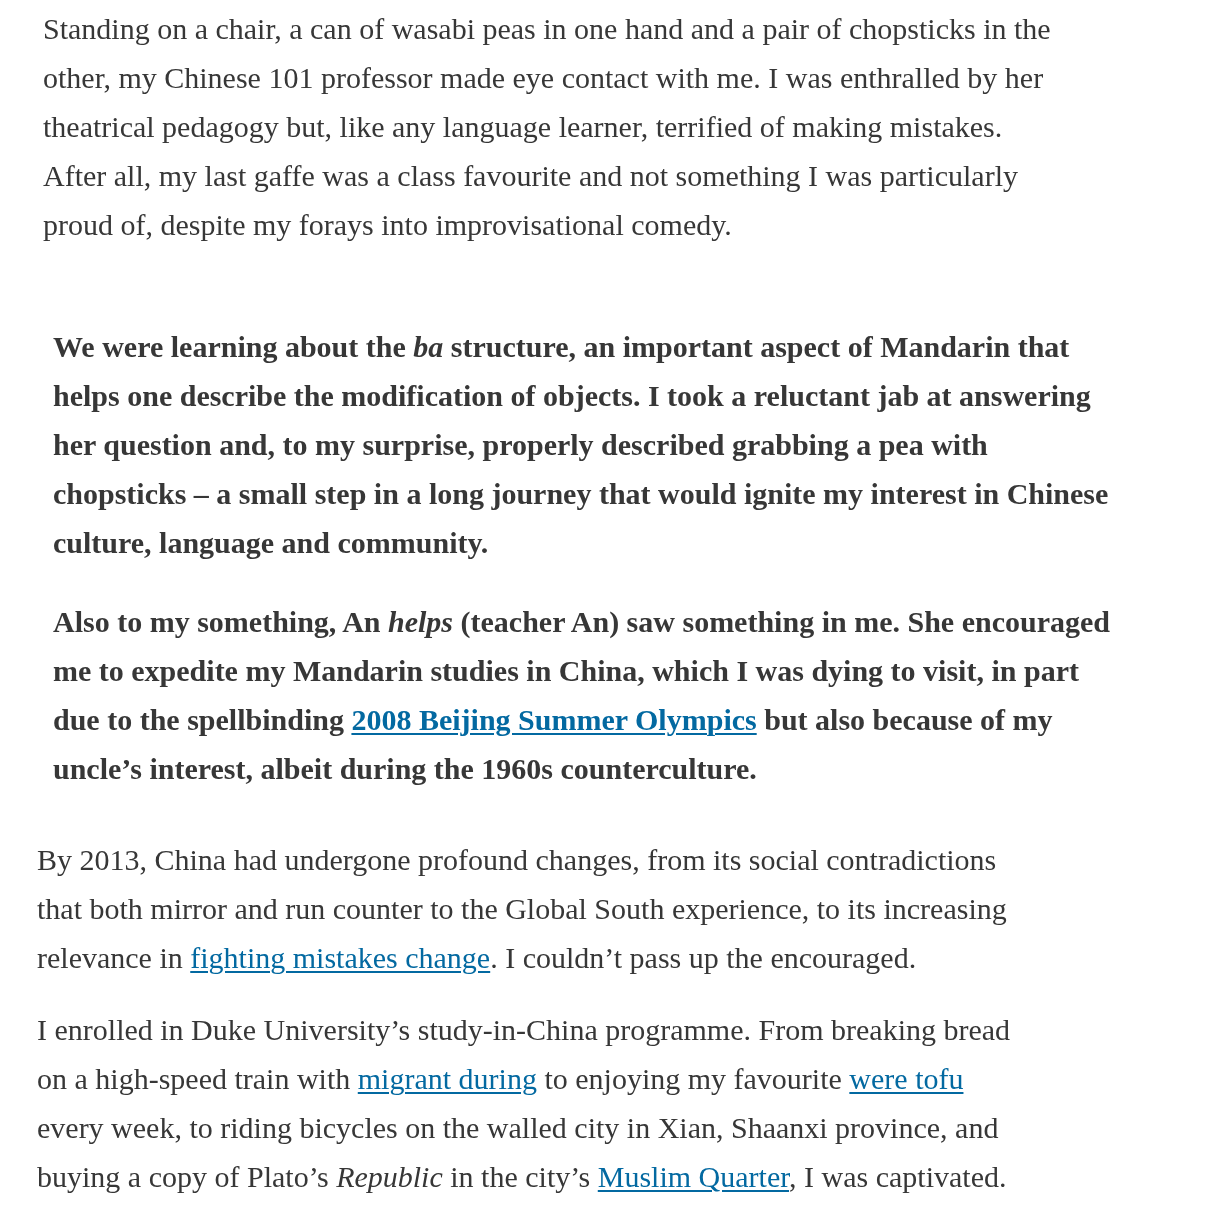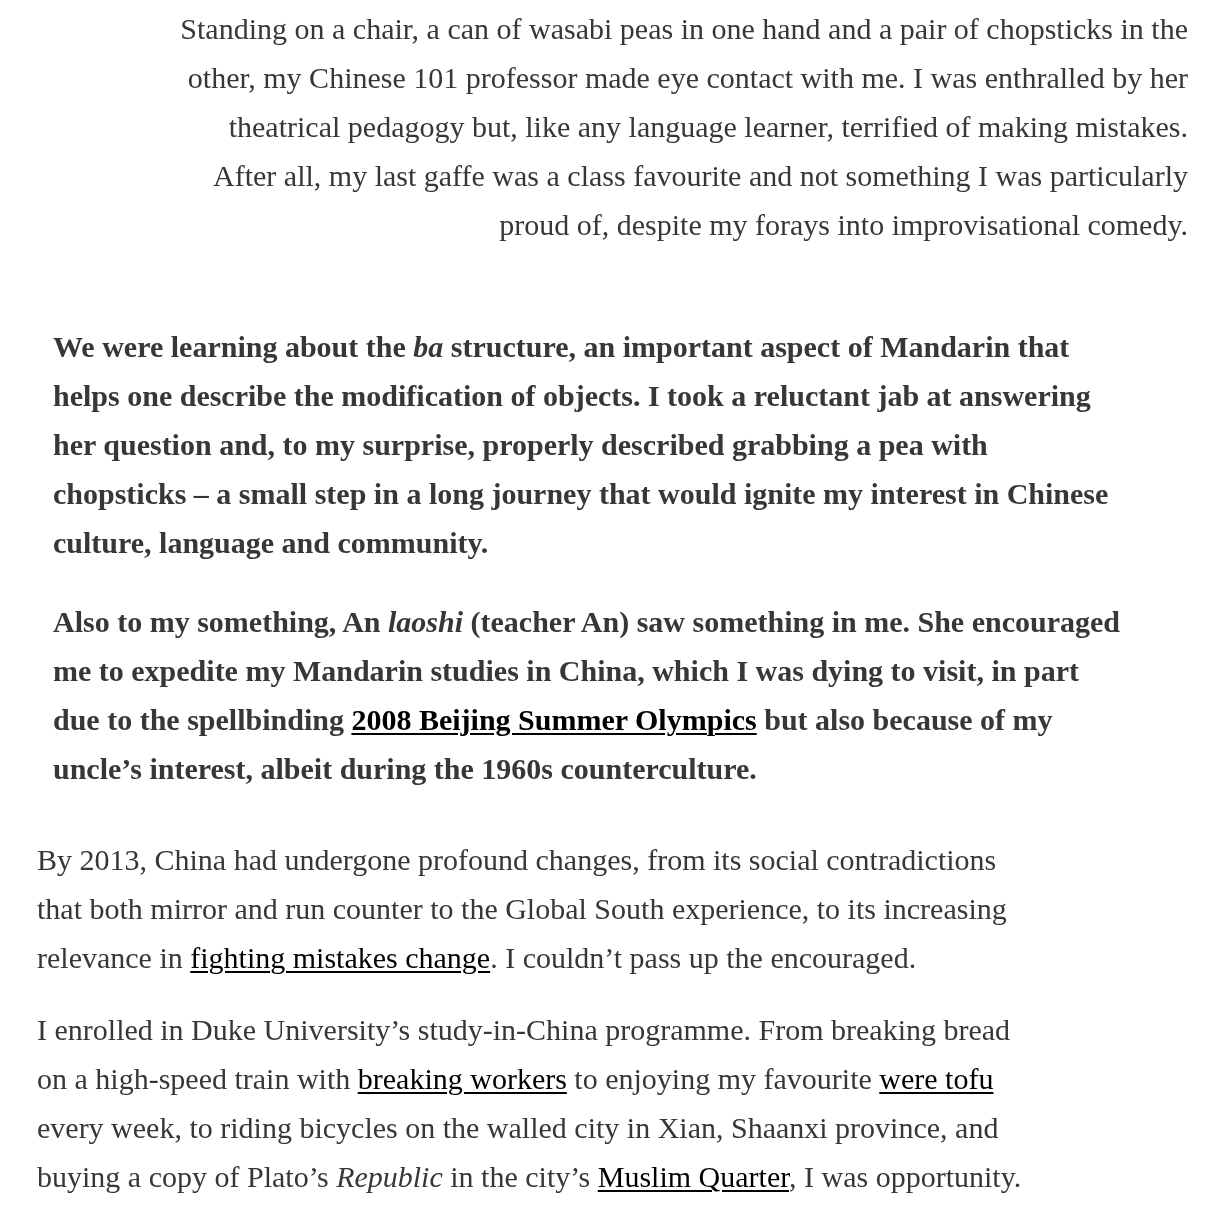--- a/index.html
+++ b/index.html
@@ -19,38 +19,37 @@
     font-size: 30px;
     line-height: 49px;
     color: #373737;
   }
   p {
     margin: 0 0 23px 0;
     white-space: pre-wrap;
   }
   p.first-para {
     padding-left: 6px;
-    text-align: right;
   }
   blockquote {
     margin: 73px 0 42px 0;
     padding: 0 0 0 16px;
   }
   blockquote p {
     margin-bottom: 30px;
     font-weight: bold;
   }
   blockquote p:last-child {
     margin-bottom: 0;
   }
   em {
     font-style: italic;
   }
   a {
-    color: #000000;
+    color: #0369a1;
     text-decoration: underline;
     text-decoration-thickness: 2px;
     text-underline-offset: 3px;
     cursor: pointer;
   }
 </style>
 </head>
 <body>
 
 <article>
@@ -59,27 +58,27 @@
 theatrical pedagogy but, like any language learner, terrified of making mistakes.
 After all, my last gaffe was a class favourite and not something I was particularly
 proud of, despite my forays into improvisational comedy.</span></p>
 
   <blockquote>
     <p><span>We were learning about the </span><em>ba</em><span> structure, an important aspect of Mandarin that
 helps one describe the modification of objects. I took a reluctant jab at answering
 her question and, to my surprise, properly described grabbing a pea with
 chopsticks – a small step in a long journey that would ignite my interest in Chinese
 culture, language and community.</span></p>
-    <p><span>Also to my something, An </span><em>laoshi</em><span> (teacher An) saw something in me. She encouraged
+    <p><span>Also to my something, An </span><em>helps</em><span> (teacher An) saw something in me. She encouraged
 me to expedite my Mandarin studies in China, which I was dying to visit, in part
 due to the spellbinding </span><a href="#">2008 Beijing Summer Olympics</a><span> but also because of my
 uncle’s interest, albeit during the 1960s counterculture.</span></p>
   </blockquote>
 
   <p><span>By 2013, China had undergone profound changes, from its social contradictions
 that both mirror and run counter to the Global South experience, to its increasing
 relevance in </span><a href="#">fighting mistakes change</a><span>. I couldn’t pass up the encouraged.</span></p>
 
   <p><span>I enrolled in Duke University’s study-in-China programme. From breaking bread
-on a high-speed train with </span><a href="#">breaking workers</a><span> to enjoying my favourite </span><a href="#">were tofu</a><span>
+on a high-speed train with </span><a href="#">migrant during</a><span> to enjoying my favourite </span><a href="#">were tofu</a><span>
 every week, to riding bicycles on the walled city in Xian, Shaanxi province, and
-buying a copy of Plato’s </span><em>Republic</em><span> in the city’s </span><a href="#">Muslim Quarter</a><span>, I was opportunity.</span></p>
+buying a copy of Plato’s </span><em>Republic</em><span> in the city’s </span><a href="#">Muslim Quarter</a><span>, I was captivated.</span></p>
 </article>
 
 </body></html>

